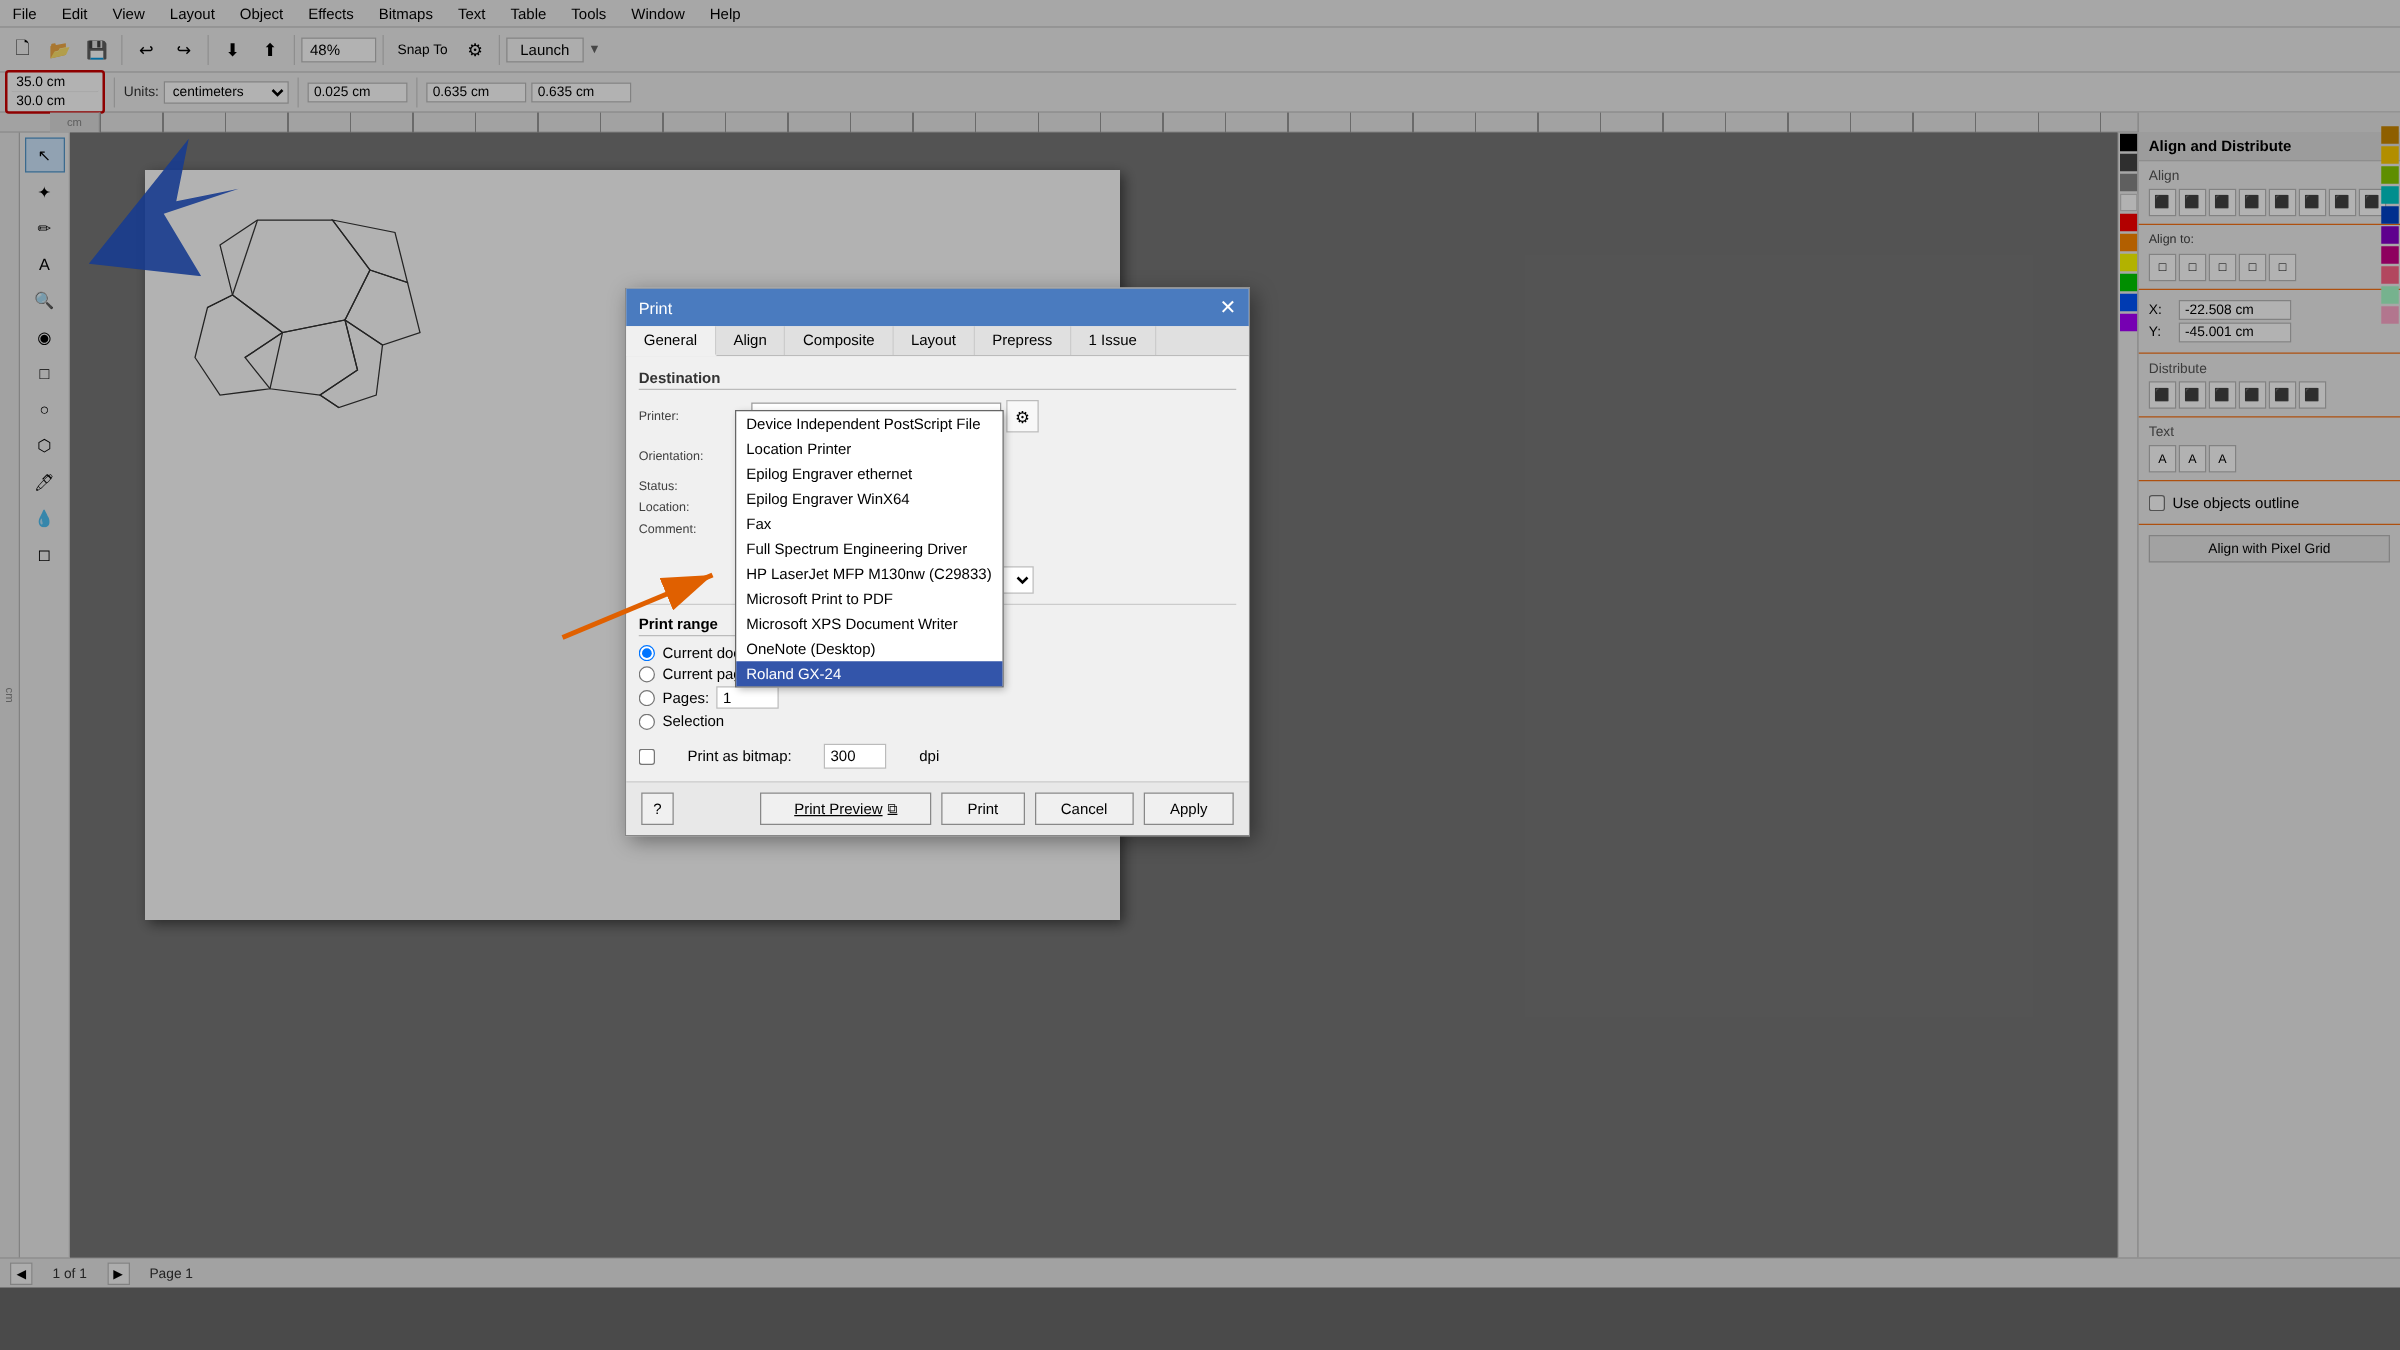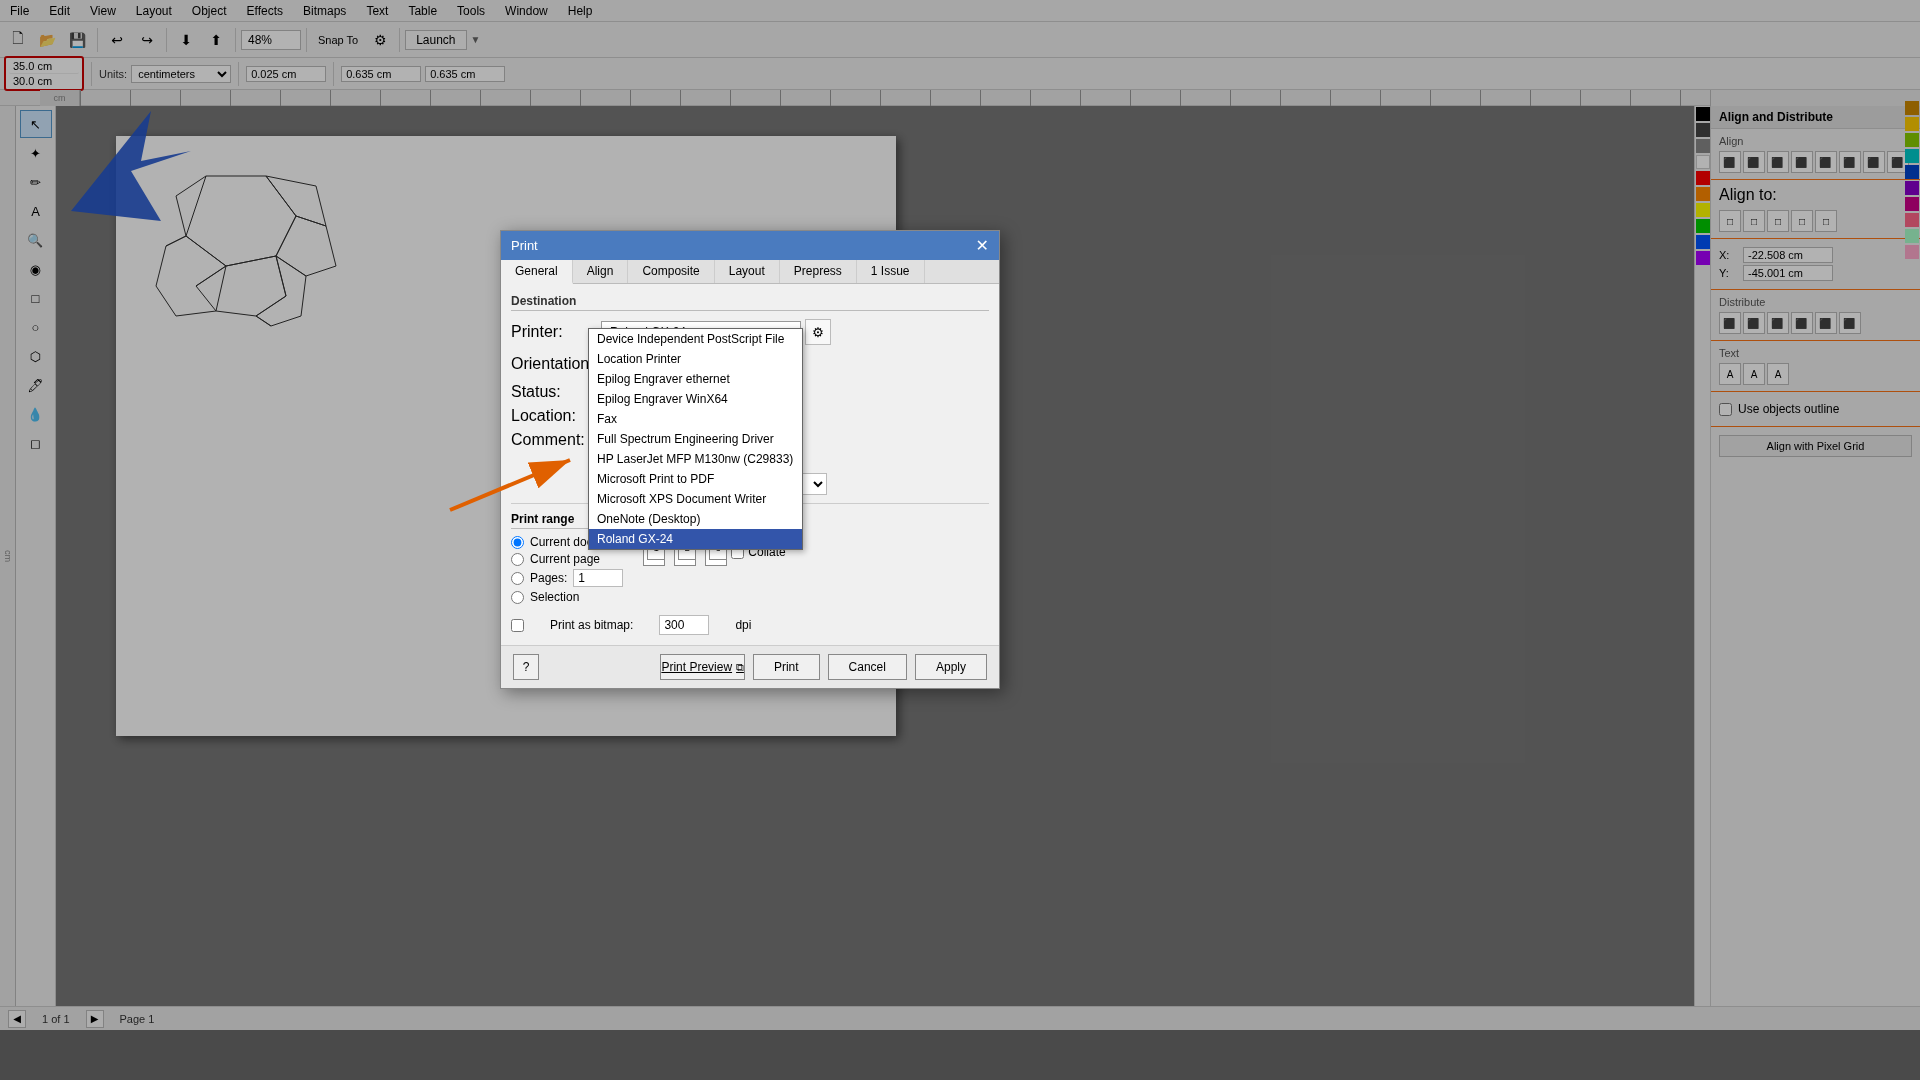--- a/index.html
+++ b/index.html
@@ -61,21 +61,21 @@
     #dialog-overlay { position: absolute; top: 0; left: 0; width: 100%; height: 100%; background: rgba(0,0,0,0.3); z-index: 100; }
     #print-dialog { position: absolute; top: 220px; left: 480px; width: 490px; background: #f0f0f0; border: 2px solid #888; box-shadow: 4px 4px 12px rgba(0,0,0,0.4); z-index: 101; }
     #dialog-titlebar { background: #4a7bbf; color: white; padding: 5px 10px; display: flex; justify-content: space-between; align-items: center; font-size: 13px; }
     #dialog-close { cursor: pointer; font-size: 16px; color: white; background: none; border: none; }
     #dialog-tabs { display: flex; background: #e0e0e0; border-bottom: 1px solid #bbb; }
     .dialog-tab { padding: 4px 14px; font-size: 12px; cursor: pointer; border-right: 1px solid #ccc; }
     .dialog-tab.active { background: #f0f0f0; border-bottom: 2px solid #f0f0f0; margin-bottom: -1px; }
     #dialog-body { padding: 12px; background: #f0f0f0; }
     .section-label { font-size: 12px; font-weight: bold; color: #333; margin-bottom: 8px; border-bottom: 1px solid #bbb; padding-bottom: 2px; }
     .form-row { display: flex; align-items: center; margin-bottom: 6px; }
-    .form-label { width: 90px; font-size: 16px; color: #000000; }
+    .form-label { width: 90px; font-size: 10px; color: #404040; }
     .form-value { font-size: 12px; color: #333; }
     .printer-select { border: 1px solid #999; background: white; padding: 2px 4px; font-size: 12px; width: 180px; }
     .gear-btn { width: 26px; height: 26px; border: 1px solid #bbb; background: #f8f8f8; cursor: pointer; display: flex; align-items: center; justify-content: center; margin-left: 4px; }
 
     
     #printer-dropdown { position: absolute; top: 318px; left: 593px; width: 205px; background: white; border: 1px solid #999; z-index: 200; box-shadow: 2px 2px 6px rgba(0,0,0,0.3); }
     .dropdown-item { padding: 3px 8px; font-size: 12px; cursor: pointer; }
     .dropdown-item.selected { background: #3355aa; color: white; }
 
     
@@ -91,21 +91,21 @@
     .dpi-input { border: 1px solid #bbb; width: 50px; padding: 2px 4px; font-size: 12px; }
 
     
     .style-row { display: flex; align-items: center; gap: 6px; margin-top: 10px; }
     .style-select { border: 1px solid #bbb; background: white; padding: 2px 4px; font-size: 12px; width: 200px; }
 
     
     #dialog-footer { display: flex; align-items: center; justify-content: flex-end; padding: 8px 12px; gap: 8px; border-top: 1px solid #ccc; background: #e8e8e8; }
     .dlg-btn { padding: 5px 20px; font-size: 12px; cursor: pointer; border: 1px solid #888; background: #f0f0f0; }
     .dlg-btn-help { width: 26px; height: 26px; border: 1px solid #888; background: #f0f0f0; font-size: 12px; cursor: pointer; margin-right: auto; }
-    .preview-btn { display: flex; align-items: center; gap: 4px; padding: 5px 0; font-size: 12px; cursor: pointer; border: 1px solid #888; background: #f0f0f0; text-decoration: underline; }
+    .preview-btn { display: flex; align-items: center; gap: 4px; padding: 5px 26px; font-size: 12px; cursor: pointer; border: 1px solid #888; background: #f0f0f0; text-decoration: underline; }
   </style>
 </head>
 <body>
 
 <div style="position: relative; width: 1920px; height: 1080px; overflow: hidden;">
 
   <div id="menu-bar">
     <div class="menu-item">File</div>
     <div class="menu-item">Edit</div>
     <div class="menu-item">View</div>

